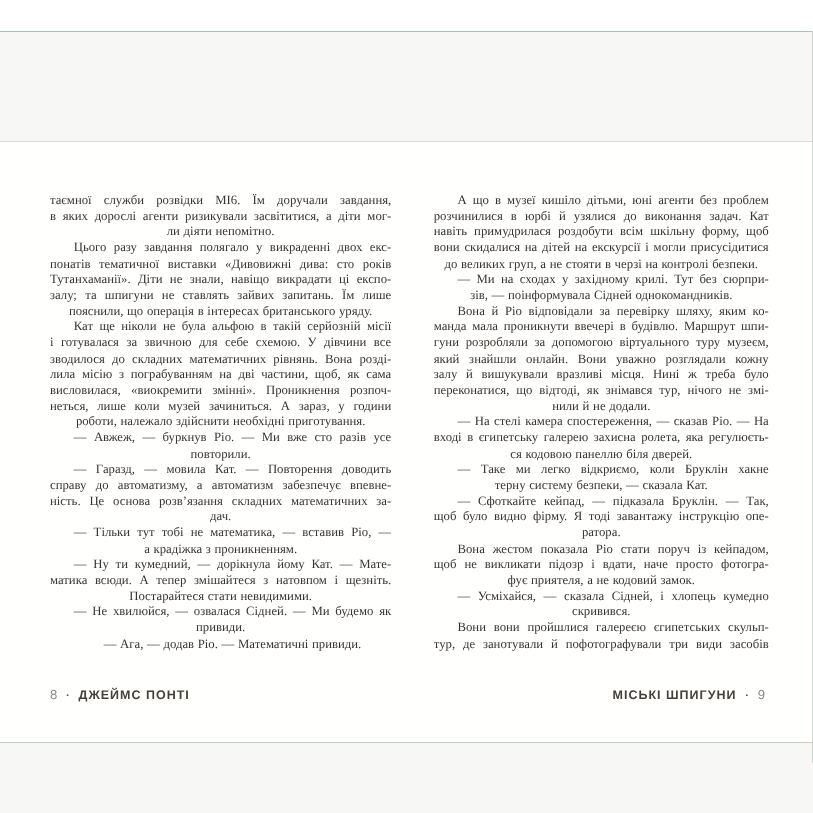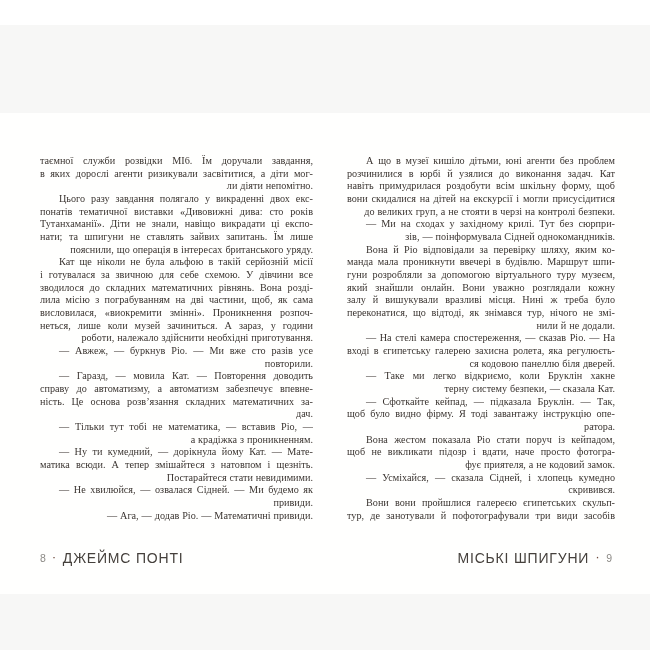--- a/index.html
+++ b/index.html
@@ -23,61 +23,61 @@
   }
   .col { position: absolute; top: 42px; }
   .col-left  { left: 40px;  width: 273px; }
   .col-right { left: 347px; width: 268px; }
   .line {
     font-size: 10.2px;
     line-height: 12.68px;
     height: 12.68px;
     overflow: hidden;
     color: #3a3430;
-    text-align: right;
+    text-align: center;
     word-spacing: 0.4px;
   }
   .line.justify { text-align: justify; text-align-last: justify; }
   .line.indent { text-indent: 19px; }
   .footer {
     position: absolute;
     top: 437px;
     display: flex;
     align-items: center;
     gap: 7px;
     font-family: "Liberation Sans", sans-serif;
   }
   .footer-left { left: 40px; }
   .footer-right { right: 38px; }
   .pagenum { font-size: 10.5px; color: #8c8a86; }
   .dot { font-size: 9px; font-weight: bold; color: #6d4a3e; line-height: 1; }
   .running {
-    font-size: 14px;
-    font-weight: normal;
+    font-size: 10px;
+    font-weight: bold;
     letter-spacing: 0.8px;
     color: #45403c;
     text-align: right;
   }
 </style>
 </head>
 <body>
 
 <div class="canvas">
   <div class="band top"></div>
 
   <div class="spread">
 
     <div class="col col-left" id="left-lines">
         <div class="line justify">таємної служби розвідки МІ6. Їм доручали завдання,</div>
         <div class="line justify">в яких дорослі агенти ризикували засвітитися, а діти мог-</div>
         <div class="line">ли діяти непомітно.</div>
         <div class="line indent justify">Цього разу завдання полягало у викраденні двох екс-</div>
         <div class="line justify">понатів тематичної виставки «Дивовижні дива: сто років</div>
         <div class="line justify">Тутанхаманії». Діти не знали, навіщо викрадати ці експо-</div>
-        <div class="line justify">нати; та шпигуни не ставлять зайвих запитань. Їм лише</div>
+        <div class="line justify">залу; та шпигуни не ставлять зайвих запитань. Їм лише</div>
         <div class="line">пояснили, що операція в інтересах британського уряду.</div>
         <div class="line indent justify">Кат ще ніколи не була альфою в такій серйозній місії</div>
         <div class="line justify">і готувалася за звичною для себе схемою. У дівчини все</div>
         <div class="line justify">зводилося до складних математичних рівнянь. Вона розді-</div>
         <div class="line justify">лила місію з пограбуванням на дві частини, щоб, як сама</div>
         <div class="line justify">висловилася, «виокремити змінні». Проникнення розпоч-</div>
         <div class="line justify">неться, лише коли музей зачиниться. А зараз, у години</div>
         <div class="line">роботи, належало здійснити необхідні приготування.</div>
         <div class="line indent justify">— Авжеж, — буркнув Ріо. — Ми вже сто разів усе</div>
         <div class="line">повторили.</div>

